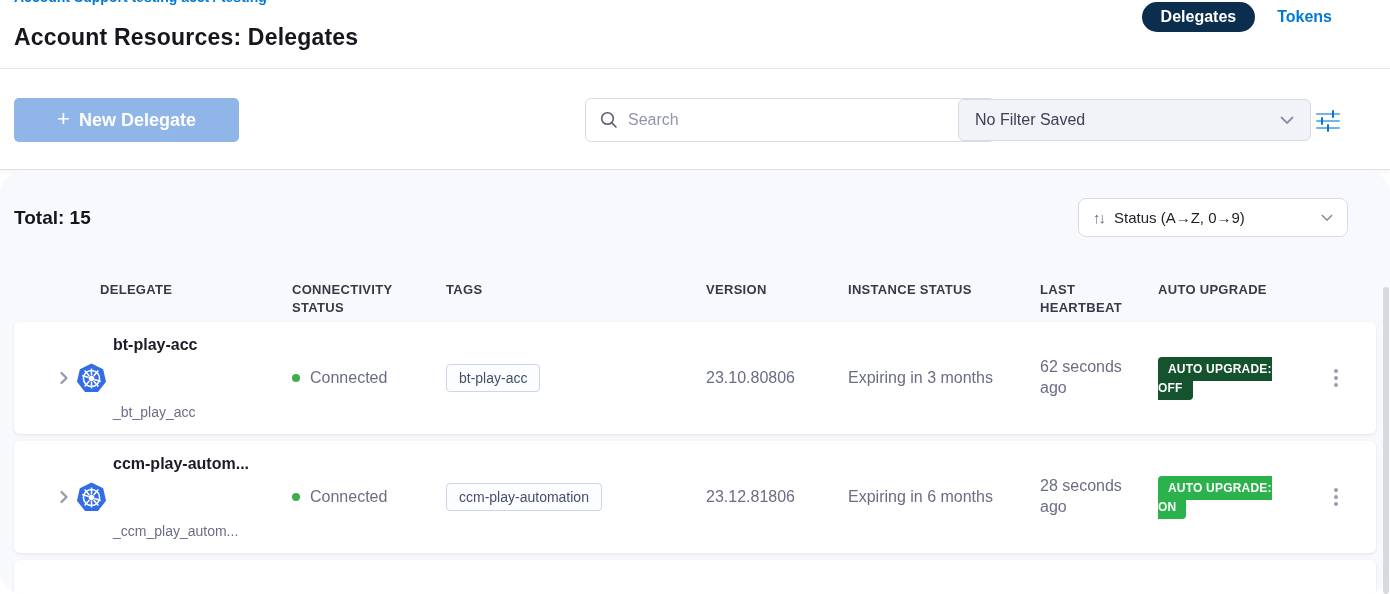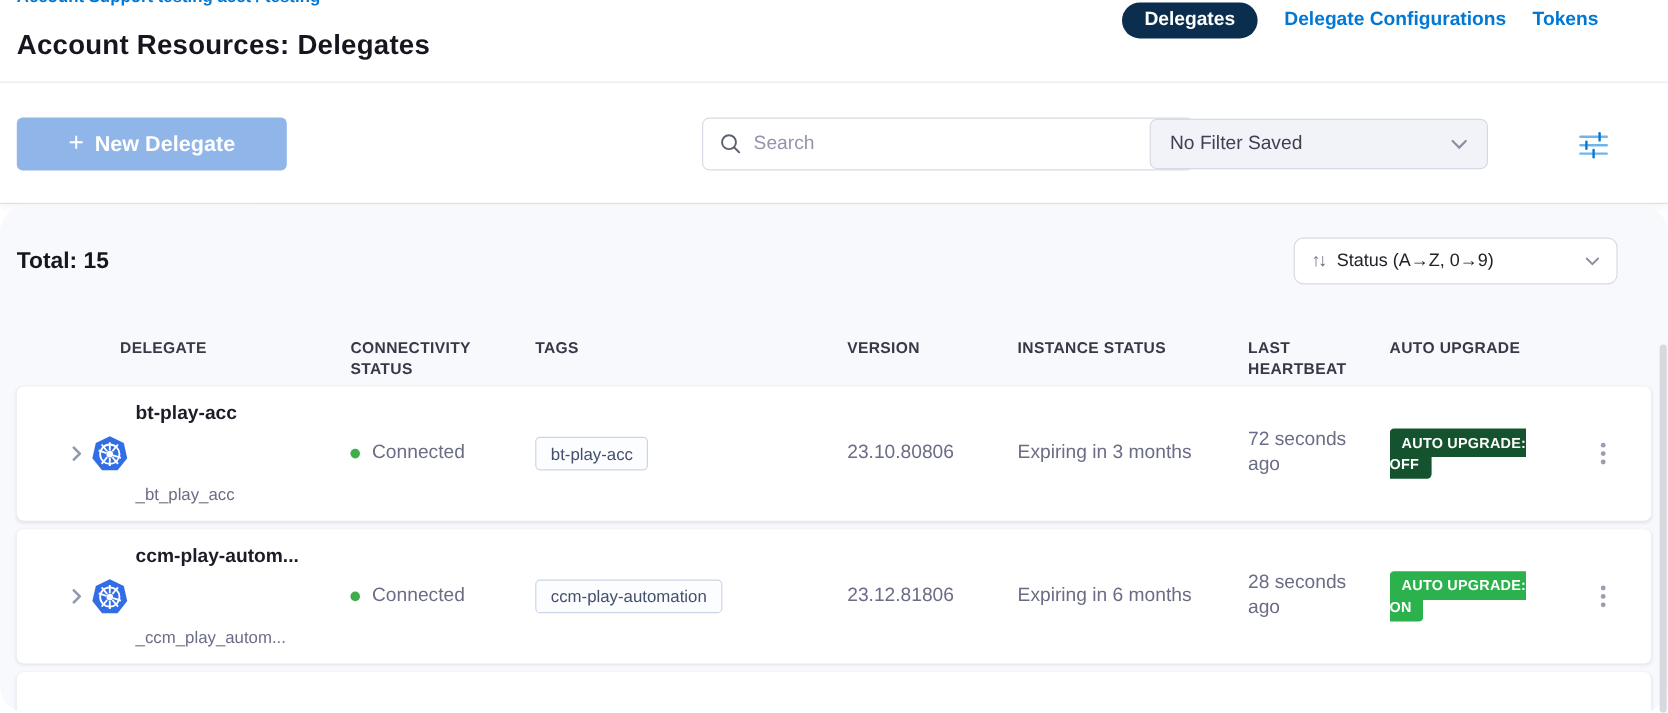--- a/index.html
+++ b/index.html
@@ -18,21 +18,21 @@
   
   .toolbar { position:relative; height:101px; background:#fff; border-bottom:1px solid #dfe1e9; box-shadow:0 3px 4px rgba(96,97,112,0.06); }
   .btn-new { position:absolute; left:14px; top:29px; width:225px; height:44px; background:#8fb5e9; color:#fff;
              border:none; border-radius:5px; font-family:inherit; font-size:18px; font-weight:bold; cursor:pointer;
              display:flex; align-items:center; justify-content:center; gap:9px; }
   .btn-new .plus { font-size:22px; font-weight:normal; line-height:1; margin-top:-2px; }
   .search-box { position:absolute; left:585px; top:29px; width:410px; height:44px; background:#fff;
                 border:1px solid #d9dae5; border-radius:6px; display:flex; align-items:center; padding:0 14px; gap:10px; }
   .search-box input { border:none; outline:none; flex:1; font-family:inherit; font-size:16px; color:#383946; background:transparent; }
   .search-box input::placeholder { color:#9295ad; }
-  .filter-select { position:absolute; left:958px; top:30px; width:282px; height:42px; background:#f2f3f8;
+  .filter-select { position:absolute; left:958px; top:30px; width:353px; height:42px; background:#f2f3f8;
                    border:1px solid #d8dae3; border-radius:6px; display:flex; align-items:center; padding:0 16px;
                    font-size:16px; color:#3f4053; cursor:pointer; }
   .filter-select .val { flex:1; }
   .filter-btn { position:absolute; left:1310px; top:36px; width:36px; height:32px; display:flex; align-items:center; justify-content:center; cursor:pointer; background:none; border:none; }
 
   
   .content { position:absolute; top:171px; left:0; right:0; bottom:0; background:#f8f9fd; overflow:hidden;border-radius:23px; }
   .total-row { display:flex; align-items:center; justify-content:space-between; margin:27px 42px 0 14px; }
   .total { font-size:19px; font-weight:bold; color:#16161f; }
   .sort-select { width:270px; height:39px; background:#fff; border:1px solid #d9dae5; border-radius:8px;
@@ -74,21 +74,20 @@
 </head>
 <body>
 
 <div class="topbar">
   <div class="crumb">
     <span>Account Support testing acct / testing</span>
   </div>
   <h1 class="page-title">Account Resources: Delegates</h1>
   <div class="tabs">
     <div class="tab pill">Delegates</div>
-    <div class="tab">Delegate Configurations</div>
     <div class="tab">Tokens</div>
   </div>
 </div>
 
 <div class="toolbar">
   <button class="btn-new">
     <span class="plus">+</span>
     <span>New Delegate</span>
   </button>
 
@@ -182,21 +181,21 @@
         <div class="id">_bt_play_acc</div>
       </span>
     </div>
     <div class="cell c-conn">
       <span class="dot"></span>
       <span>Connected</span>
     </div>
     <div class="cell"><span class="tagchip">bt-play-acc</span></div>
     <div class="cell">23.10.80806</div>
     <div class="cell">Expiring in 3 months</div>
-    <div class="cell c-heart">72 seconds ago</div>
+    <div class="cell c-heart">62 seconds ago</div>
     <div><span class="badge">AUTO UPGRADE: OFF</span></div>
     <div class="c-menu">
       <span class="kebab">
           <i></i>
           <i></i>
           <i></i>
         </span>
     </div>
   </div>
 

